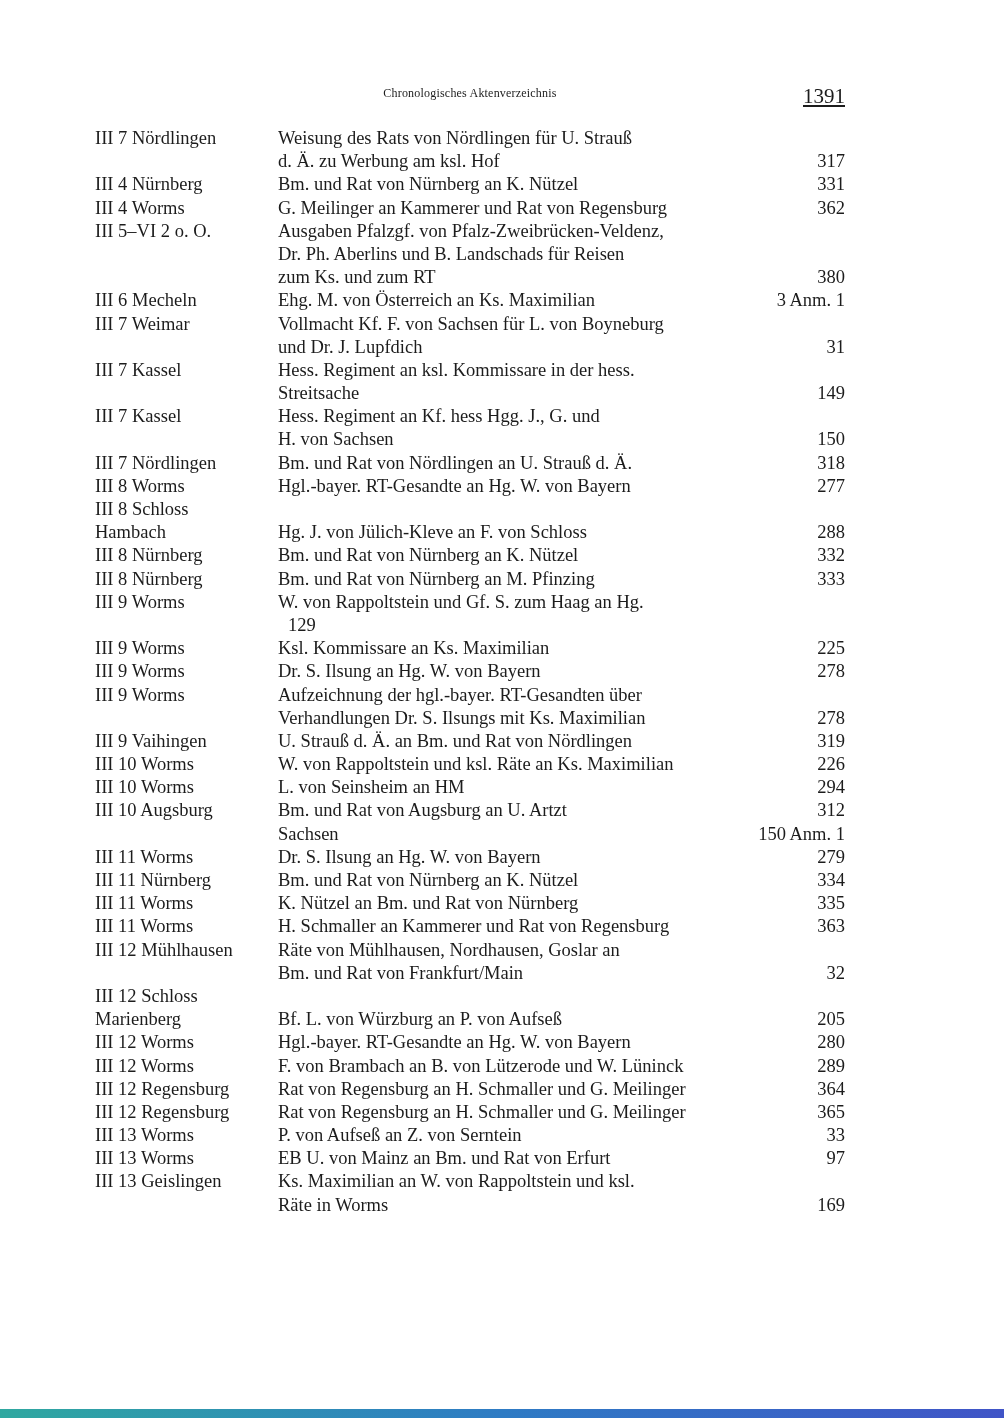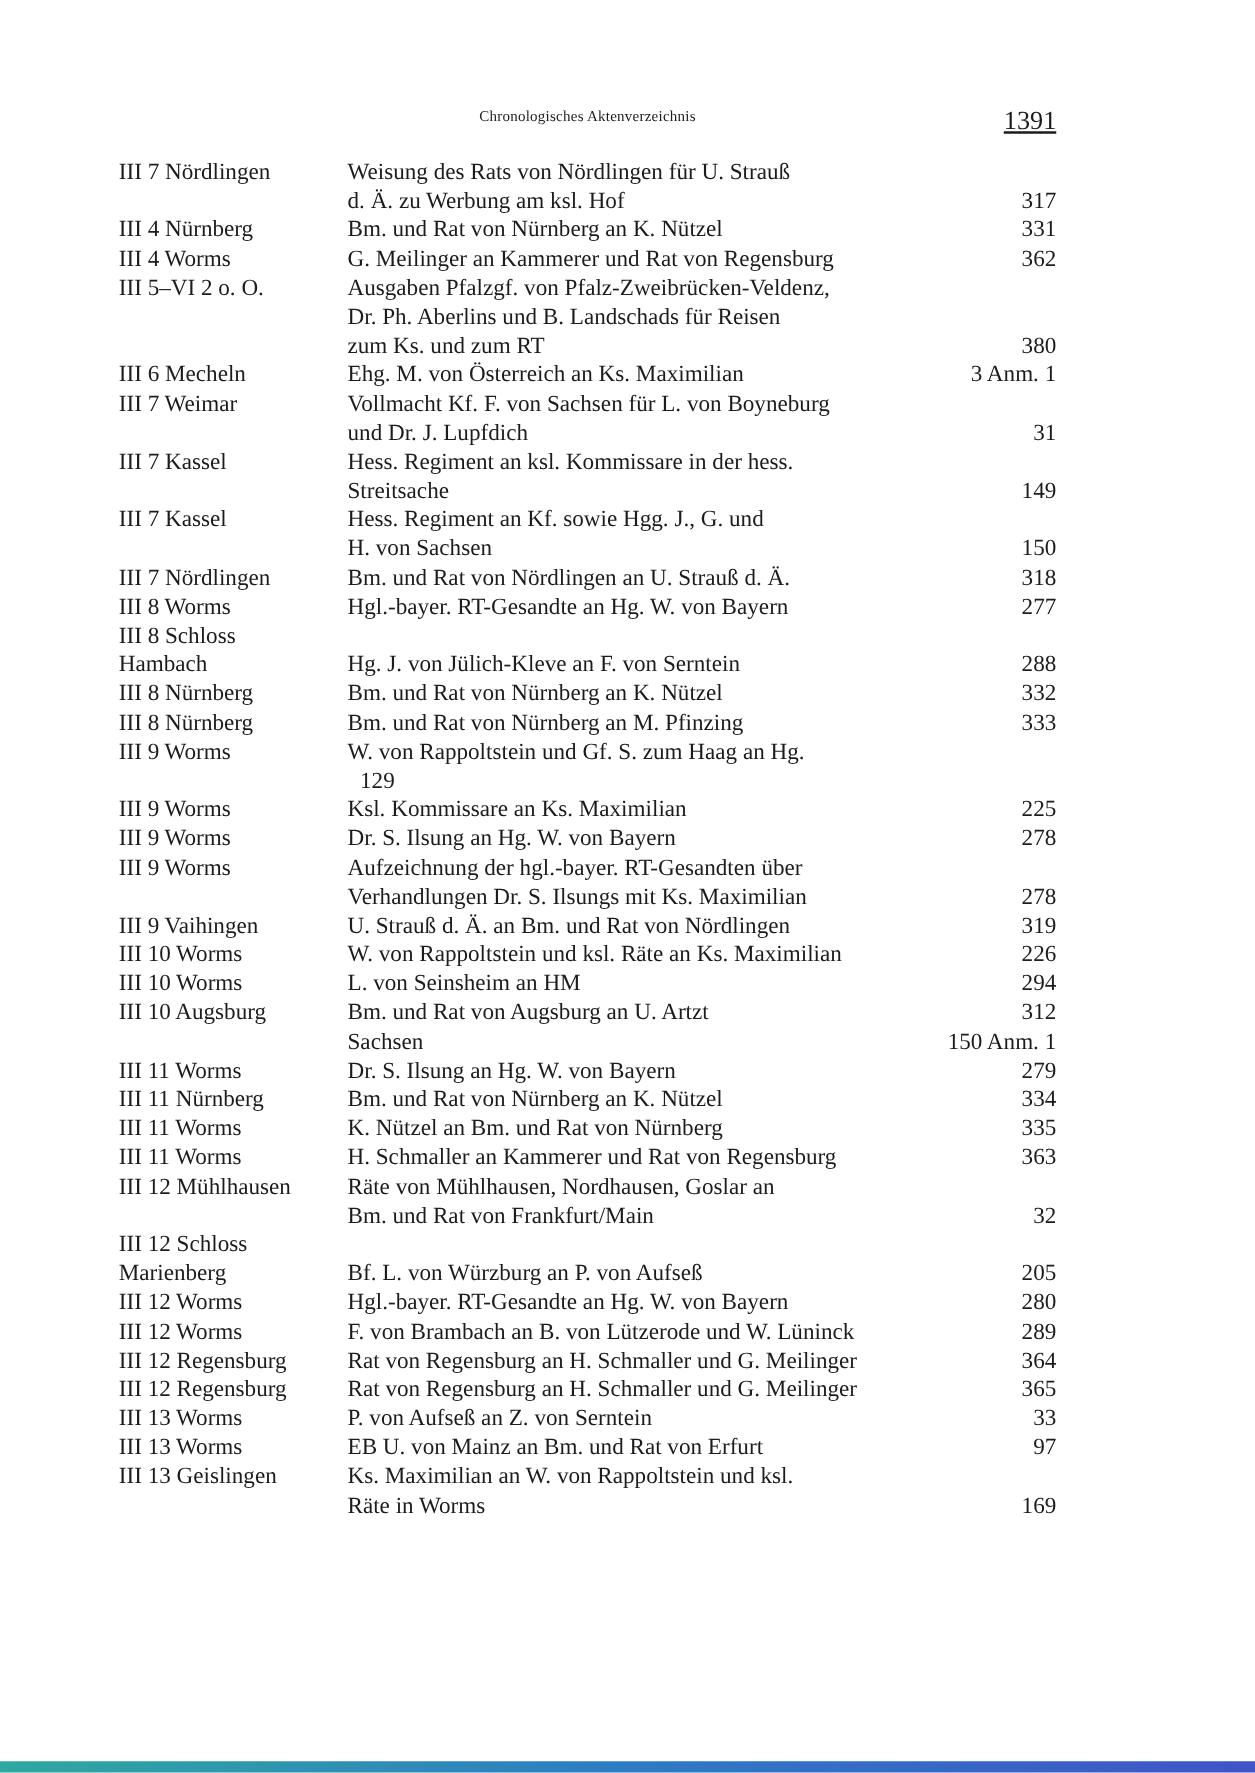--- a/index.html
+++ b/index.html
@@ -149,21 +149,21 @@
   </div>
 
   <div class="row">
     <span class="cell-place"></span>
     <span class="cell-desc">Streitsache</span>
     <span class="cell-ref">149</span>
   </div>
 
   <div class="row">
     <span class="cell-place">III 7 Kassel</span>
-    <span class="cell-desc">Hess. Regiment an Kf. sowie Hgg. J., G. und</span>
+    <span class="cell-desc">Hess. Regiment an Kf. hess Hgg. J., G. und</span>
     <span class="cell-ref"></span>
   </div>
 
   <div class="row">
     <span class="cell-place"></span>
     <span class="cell-desc">H. von Sachsen</span>
     <span class="cell-ref">150</span>
   </div>
 
   <div class="row">
@@ -179,21 +179,21 @@
   </div>
 
   <div class="row">
     <span class="cell-place">III 8 Schloss</span>
     <span class="cell-desc"></span>
     <span class="cell-ref"></span>
   </div>
 
   <div class="row">
     <span class="cell-place">Hambach</span>
-    <span class="cell-desc">Hg. J. von Jülich-Kleve an F. von Serntein</span>
+    <span class="cell-desc">Hg. J. von Jülich-Kleve an F. von Schloss</span>
     <span class="cell-ref">288</span>
   </div>
 
   <div class="row">
     <span class="cell-place">III 8 Nürnberg</span>
     <span class="cell-desc">Bm. und Rat von Nürnberg an K. Nützel</span>
     <span class="cell-ref">332</span>
   </div>
 
   <div class="row">

